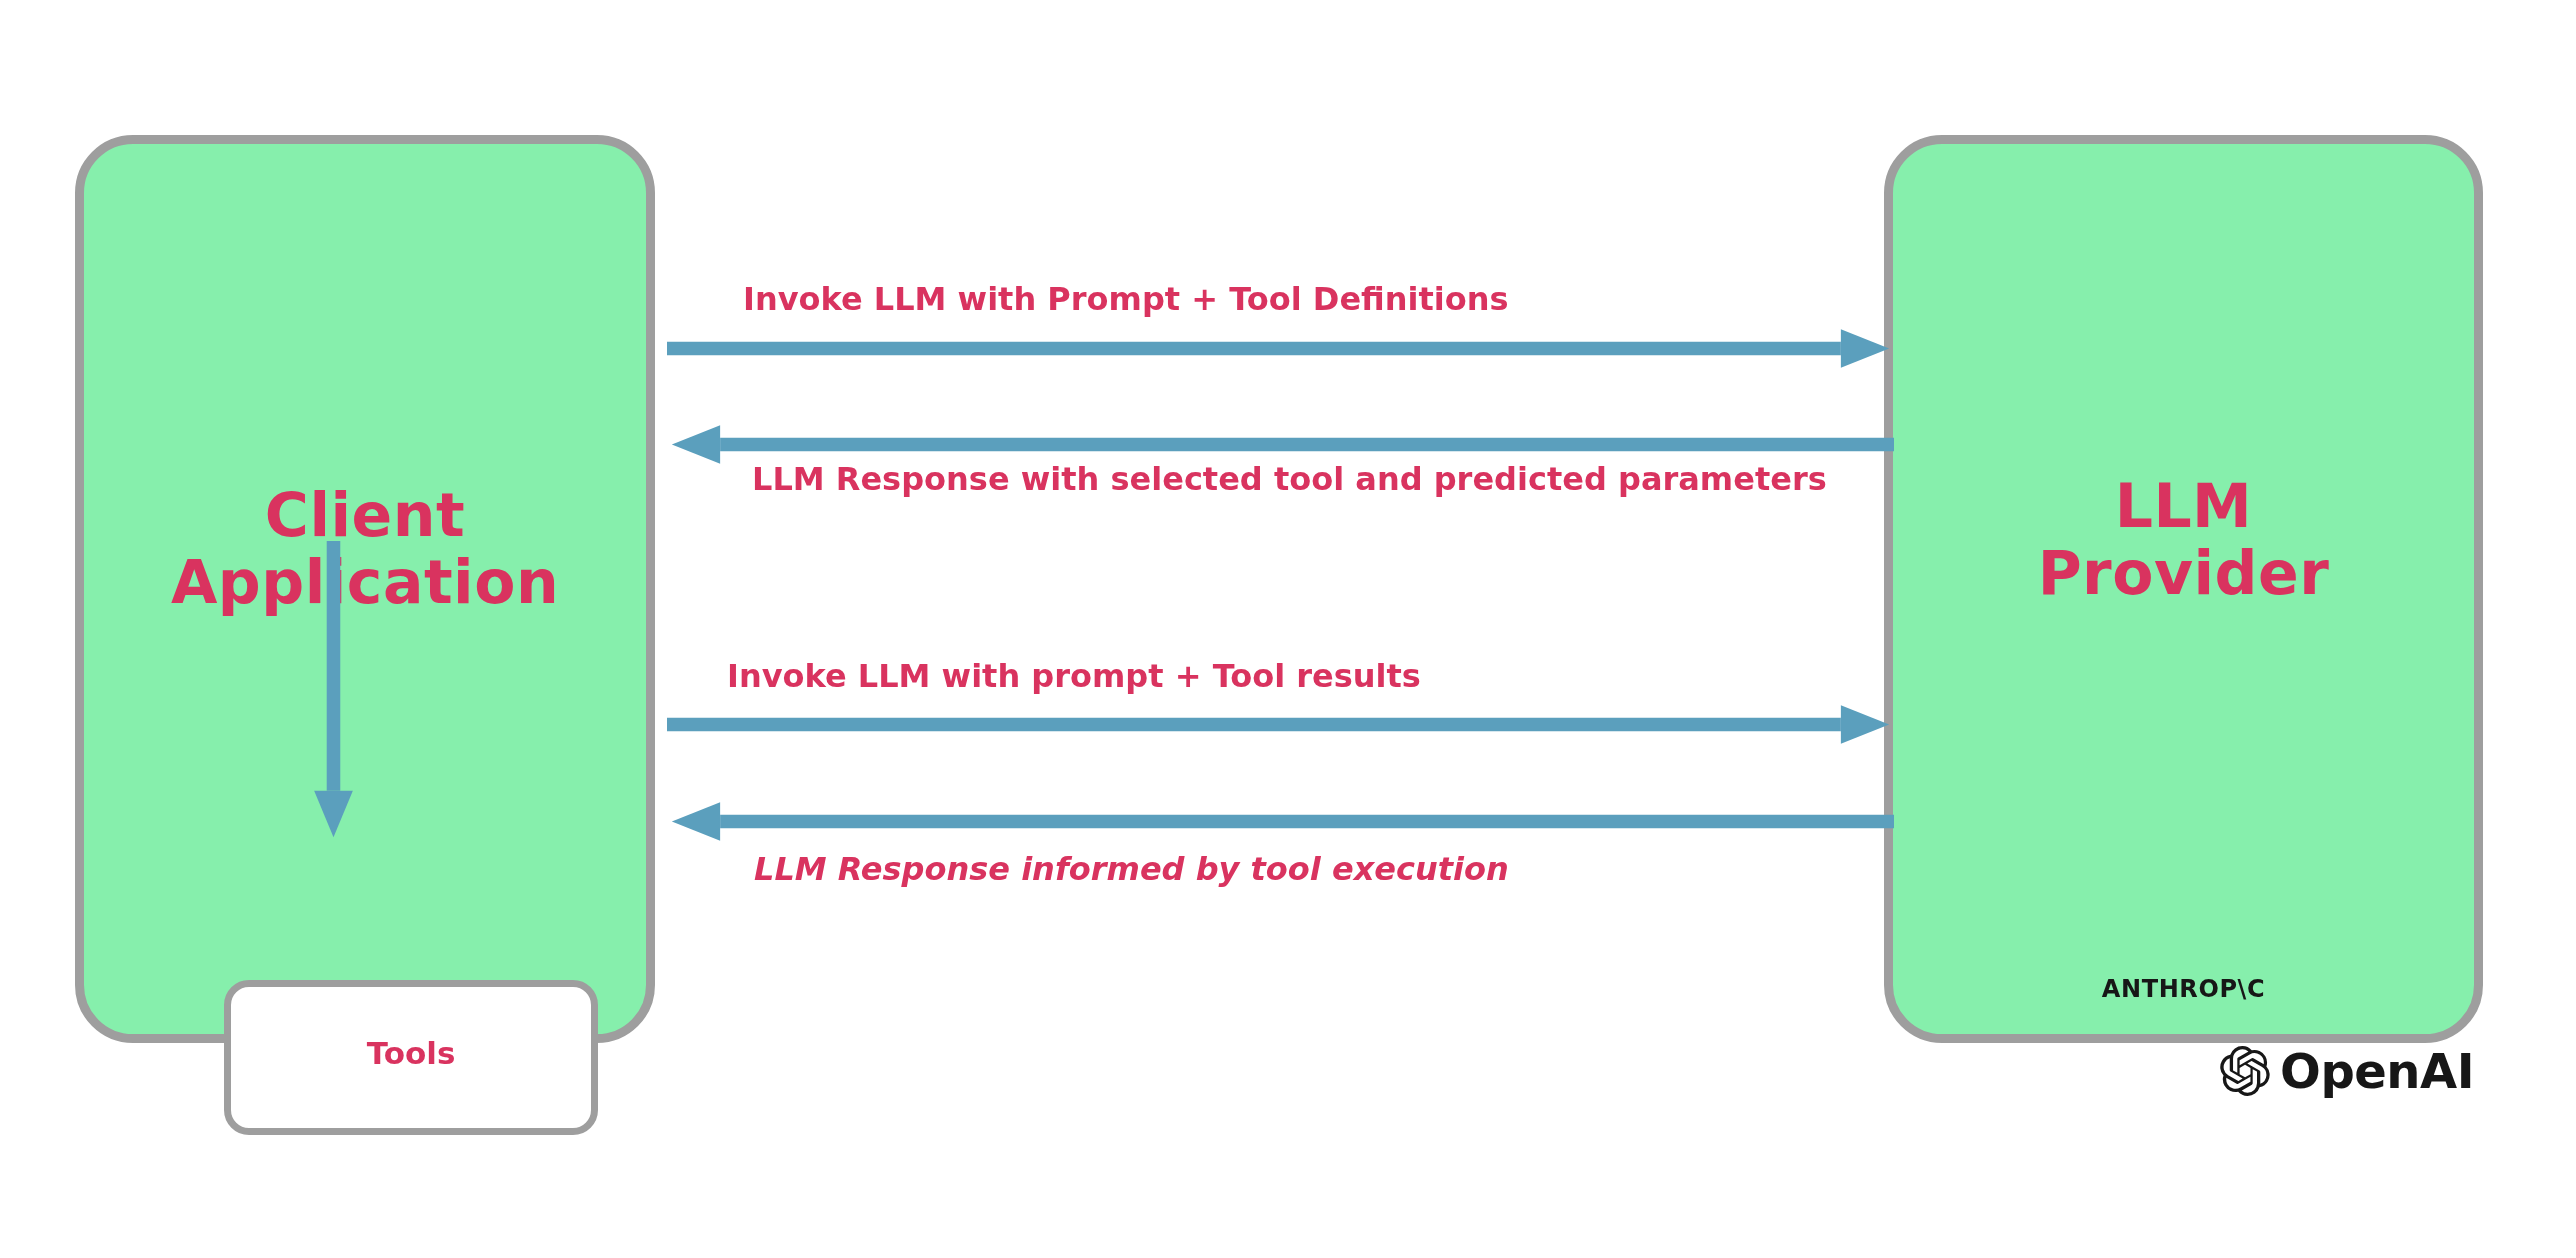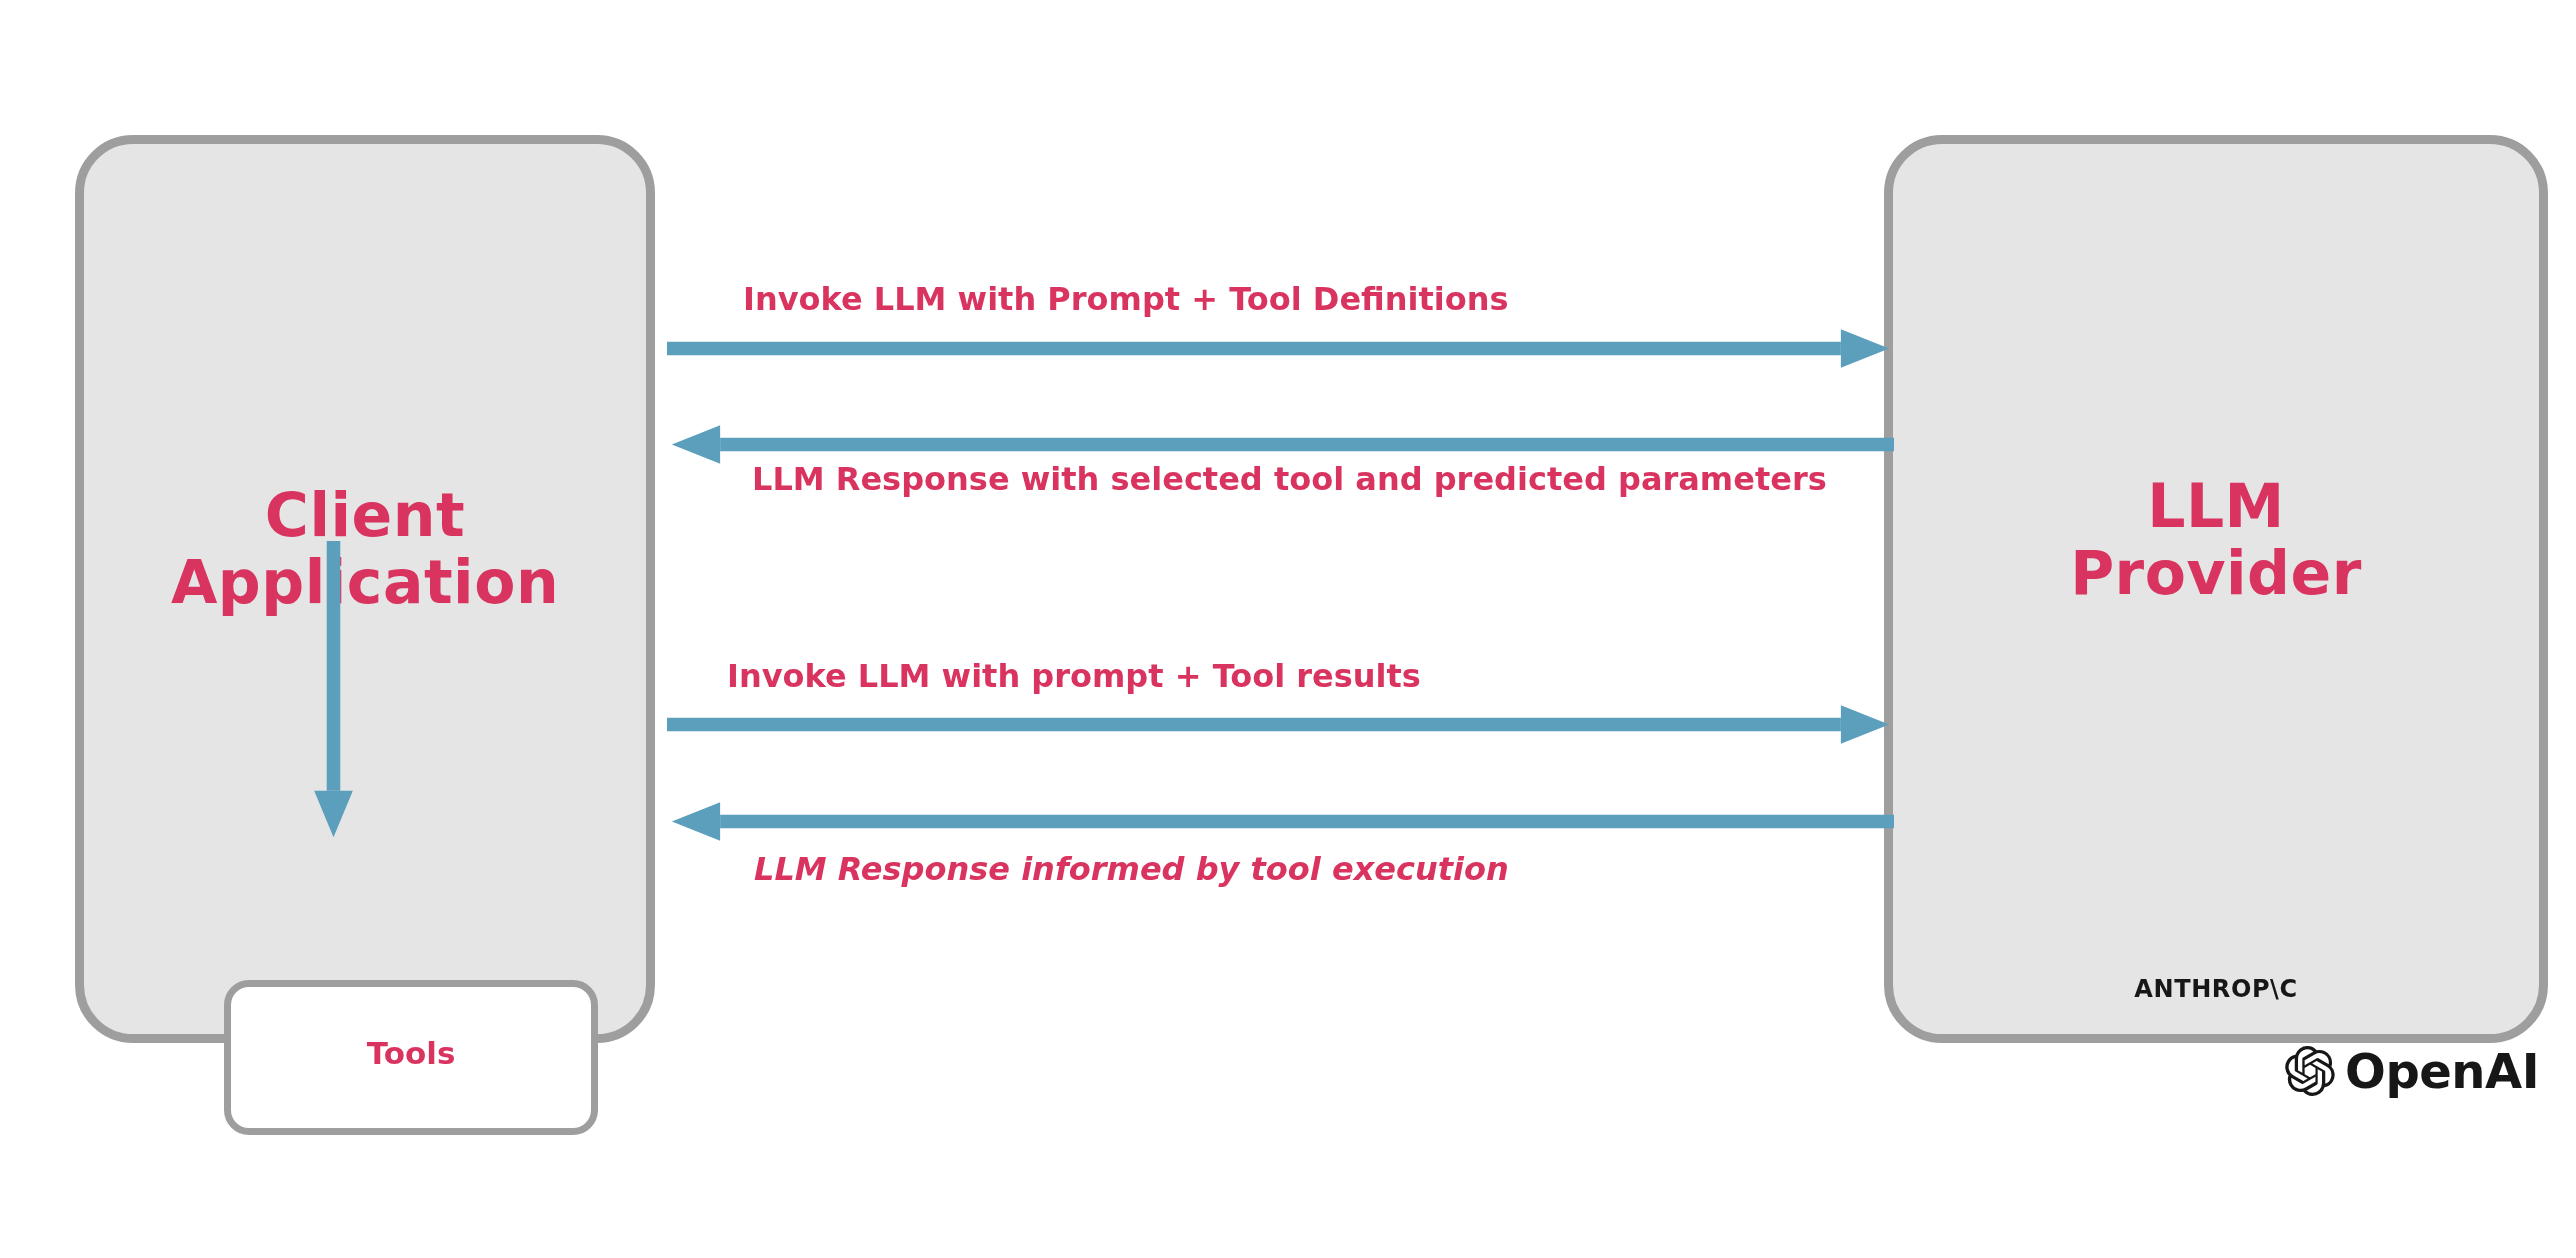--- a/index.html
+++ b/index.html
@@ -16,33 +16,33 @@
     height: 1258px;
     background: #ffffff;
     overflow: hidden;
   }
 
   
   .node-box {
     position: absolute;
     border: 9.7px solid #9e9e9e;
     border-radius: 58px;
-    background: #e5e5e5;
+    background: #86efac;
     box-sizing: border-box;
   }
   #client-box {
     left: 75px;
     top: 135px;
     width: 580px;
     height: 908px;
   }
   #provider-box {
     left: 1884px;
     top: 135px;
-    width: 664px;
+    width: 599px;
     height: 908px;
   }
   .node-title {
     position: absolute;
     left: 0;
     width: 100%;
     text-align: center;
     color: #d9335f;
     font-size: 60px;
     font-weight: 700;

